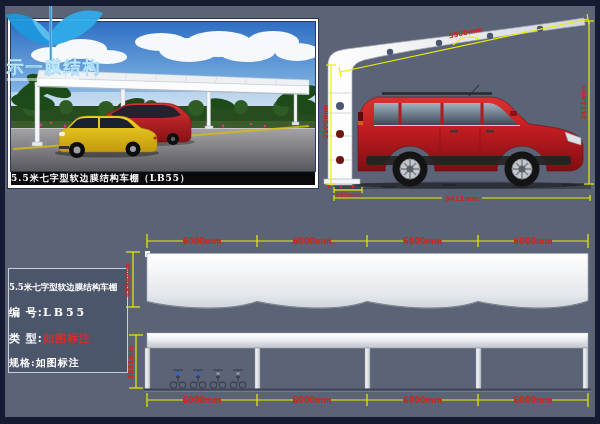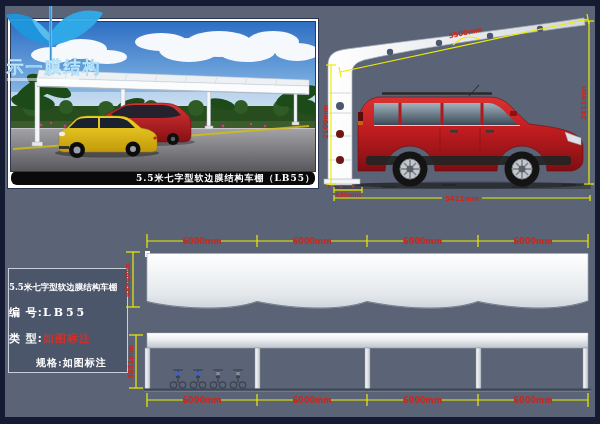--- a/index.html
+++ b/index.html
@@ -7,31 +7,31 @@
     position:relative;width:600px;height:424px;overflow:hidden;
     background:#141b33;
     font-family:"DejaVu Sans","Liberation Sans",sans-serif;
   }
   .canvas{position:absolute;left:5px;top:6px;width:590px;height:411px;background:#5b6476;}
   
   .photo{position:absolute;left:8px;top:19px;width:310px;height:169px;background:#fff;padding:3px;box-sizing:border-box;box-shadow:0 0 0 1px #2a3350;}
   .photo .scene{width:304px;height:149px;display:block;background:#3f7fd0;outline:1px solid #2c3a55;}
   .photo .caption{width:304px;height:14px;background:#0a0a0a;color:#fff;
     font-family:"DejaVu Serif","Liberation Serif",serif;font-weight:bold;font-size:9px;
-    line-height:14px;text-align:right;letter-spacing:1px;white-space:nowrap;overflow:hidden;border-radius:6px;}
+    line-height:14px;text-align:left;letter-spacing:1px;white-space:nowrap;overflow:hidden;}
   .logo{position:absolute;left:3px;top:4px;width:104px;height:84px;z-index:5;}
   
   .elev{position:absolute;left:322px;top:8px;width:274px;height:198px;}
   
   .spec{position:absolute;left:8px;top:268px;width:120px;height:105px;box-sizing:border-box;
     background:#4c566a;border:1px solid #c9cedb;color:#fff;
     font-family:"DejaVu Serif","Liberation Serif",serif;text-align:left;}
   .spec .t1{font-size:8.5px;font-weight:bold;margin-top:13px;white-space:nowrap;}
   .spec .row{font-size:11px;font-weight:bold;margin-top:11px;letter-spacing:1px;white-space:nowrap;}
-  .spec .row.small{font-size:10px;margin-top:10px;padding-left:27px;}
+  .spec .row.small{font-size:10px;margin-top:10px;}
   .spec .red{color:#d23028;}
   .spec .sp{letter-spacing:3px;margin-top:42px;}
   
   .plans{position:absolute;left:0;top:225px;width:600px;height:199px;}
   text.dim{fill:#c8281c;font-weight:bold;font-family:"DejaVu Sans","Liberation Sans",sans-serif;}
 </style>
 </head>
 <body>
 
 <div class="stage">

